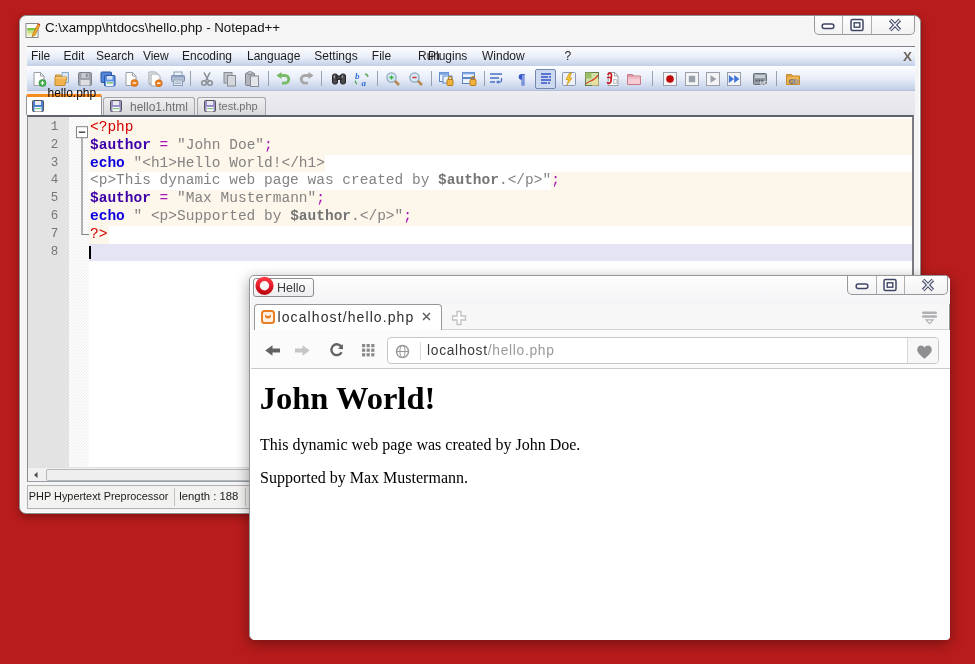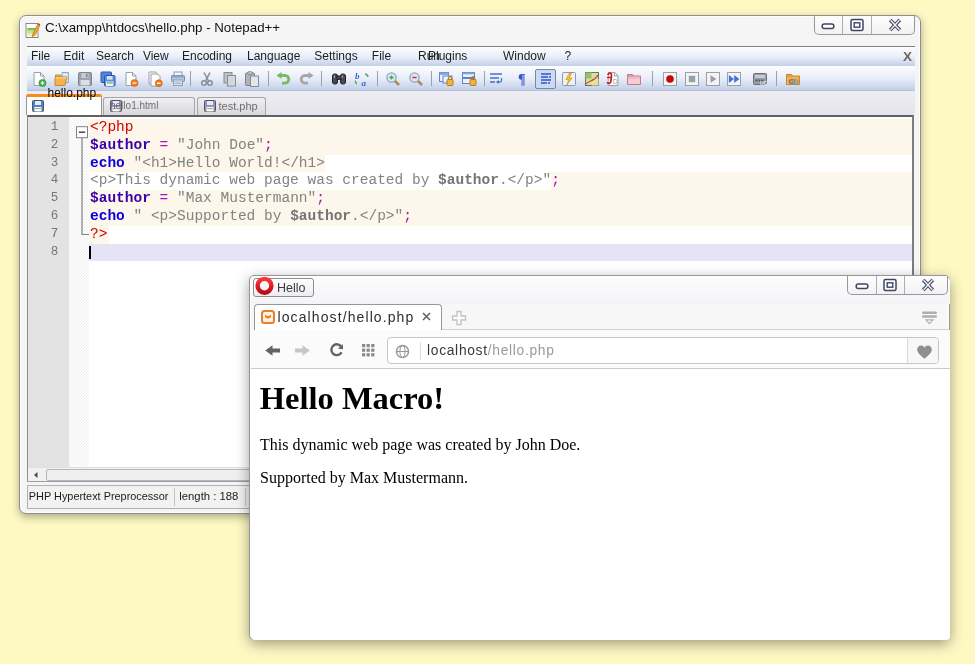--- a/index.html
+++ b/index.html
@@ -1,14 +1,14 @@
 <!DOCTYPE html>
 <html><head><meta charset="utf-8"><style>
 html,body{margin:0;padding:0}
-#stage{position:relative;width:975px;height:664px;background:#fef9c3;overflow:hidden;
+#stage{position:relative;width:975px;height:664px;background:#b91c1c;overflow:hidden;
  font-family:"Liberation Sans",sans-serif}
 .a{position:absolute}
 .win{position:absolute;box-sizing:border-box}
 svg{display:block}
 #npp{left:19px;top:15px;width:902px;height:499px;background:#f5f5f6;border:1px solid #8e8e91;
  border-radius:7px;box-shadow:0 3px 9px rgba(0,0,0,.32), inset 0 0 0 1px rgba(255,255,255,.85)}
 #opera{left:249px;top:275px;width:701px;height:365px;background:#f7f7f8;border:1px solid #96969a;
  border-radius:5px;box-shadow:0 4px 14px rgba(0,0,0,.38), inset 0 0 0 1px rgba(255,255,255,.9)}
 .btngrp{position:absolute;display:flex;background:linear-gradient(#fdfdfd,#f2f2f4);
  border:1px solid #98989c;border-top:none;border-radius:0 0 5px 5px;box-sizing:border-box}
@@ -60,21 +60,21 @@
 <div class="mi" style="left:10.9px;top:31px">File</div>
 <div class="mi" style="left:43.6px;top:31px">Edit</div>
 <div class="mi" style="left:76px;top:31px">Search</div>
 <div class="mi" style="left:122.9px;top:31px">View</div>
 <div class="mi" style="left:162px;top:31px">Encoding</div>
 <div class="mi" style="left:227px;top:31px">Language</div>
 <div class="mi" style="left:294.3px;top:31px">Settings</div>
 <div class="mi" style="left:351.8px;top:31px">File</div>
 <div class="mi" style="left:398px;top:31px">Run</div>
 <div class="mi" style="left:408px;top:31px">Plugins</div>
-<div class="mi" style="left:483px;top:31px">Window</div>
+<div class="mi" style="left:462px;top:31px">Window</div>
 <div class="mi" style="left:544.5px;top:31px">?</div>
 <div class="a" style="left:883px;top:33px;font-size:13.5px;font-weight:bold;color:#6e655a">X</div>
 <div class="a" style="left:6.7px;top:49.6px;width:888.6px;height:25.1px;background:linear-gradient(#fdfeff,#e6ecf8 52%,#c2cfe8 96%,#aab4ca)"></div>
 <svg class="a" style="left:10.5px;top:54.5px" width="16" height="16" viewBox="0 0 16 16">
         <path d="M3 1.5h6.5L13 5v9.5H3z" fill="#fff" stroke="#9aa0a6"></path>
         <path d="M9.5 1.5V5H13" fill="none" stroke="#9aa0a6"></path>
         <circle cx="11.5" cy="12" r="3.6" fill="#3fae49" stroke="#2c8336" stroke-width=".5"></circle>
         <path d="M9.6 12h3.8M11.5 10.1v3.8" stroke="#fff" stroke-width="1.2"></path>
       </svg>
 <svg class="a" style="left:33.7px;top:54.5px" width="16" height="16" viewBox="0 0 16 16">
@@ -251,21 +251,21 @@
 <div class="a" style="left:631.7px;top:55px;width:1px;height:15px;background:#9aa0ad"></div>
 <div class="a" style="left:756.2px;top:55px;width:1px;height:15px;background:#9aa0ad"></div>
 <div class="a" style="left:6.7px;top:74.7px;width:888.6px;height:24.6px;background:linear-gradient(#ededf2,#e4e4ea)"></div>
 <div class="a" style="left:83px;top:81px;width:92px;height:18.3px;box-sizing:border-box;background:linear-gradient(#f0f0f2,#d8d8dc);border:1px solid #a6a6aa;border-bottom:none;border-radius:3px 3px 0 0"></div>
 <svg class="a" style="left:90px;top:84px" width="12" height="12" viewBox="0 0 12 12">
         <rect x=".5" y=".5" width="11" height="11" rx="1" fill="#9a8fc8" stroke="#555"></rect>
         <rect x="3" y="1" width="6" height="4" fill="#e8e8f0"></rect>
         <rect x="2.5" y="7" width="7" height="4.5" fill="#fff"></rect>
         <rect x="3" y="8" width="6" height="1.2" fill="#7ec87e"></rect>
       </svg>
-<div class="a" style="left:90px;top:83.5px;font-size:10px;color:#6e6e73">hello1.html</div>
+<div class="a" style="left:110px;top:83.5px;font-size:12px;color:#6e6e73">hello1.html</div>
 <div class="a" style="left:177px;top:81px;width:69px;height:18.3px;box-sizing:border-box;background:linear-gradient(#f0f0f2,#d8d8dc);border:1px solid #a6a6aa;border-bottom:none;border-radius:3px 3px 0 0"></div>
 <svg class="a" style="left:183.5px;top:84px" width="12" height="12" viewBox="0 0 12 12">
         <rect x=".5" y=".5" width="11" height="11" rx="1" fill="#9a8fc8" stroke="#555"></rect>
         <rect x="3" y="1" width="6" height="4" fill="#e8e8f0"></rect>
         <rect x="2.5" y="7" width="7" height="4.5" fill="#fff"></rect>
         <rect x="3" y="8" width="6" height="1.2" fill="#7ec87e"></rect>
       </svg>
 <div class="a" style="left:198.5px;top:83.5px;font-size:11px;color:#6e6e73">test.php</div>
 <div class="a" style="left:6px;top:78.3px;width:76px;height:21px;box-sizing:border-box;background:#fff;border:1px solid #94949a;border-top:3px solid #f68b1f;border-bottom:none;border-radius:2px 2px 0 0"></div>
 <svg class="a" style="left:11.5px;top:83.5px" width="12" height="12" viewBox="0 0 12 12">
@@ -389,16 +389,16 @@
         </svg>
         <div class="a" style="left:31.5px;top:4px;width:1px;height:18px;background:#dcdcde"></div>
         <div class="a" style="left:39px;top:5px;font-size:13.8px;letter-spacing:.7px;color:#3a3a3c">localhost<span style="color:#9a9a9c">/hello.php</span></div>
         <div class="a" style="left:519px;top:0;width:33px;height:27.4px;background:#f7f7f8;border-left:1px solid #d8d8da">
           <svg class="a" style="left:8px;top:5.5px" width="17" height="16" viewBox="0 0 17 16">
             <path d="M8.5 14.8 C4.2 11.2 1.2 8.6 1.2 5.6 C1.2 3.3 2.9 1.6 5 1.6 C6.5 1.6 7.8 2.4 8.5 3.7 C9.2 2.4 10.5 1.6 12 1.6 C14.1 1.6 15.8 3.3 15.8 5.6 C15.8 8.6 12.8 11.2 8.5 14.8 Z" fill="#8f8f91"></path>
           </svg>
         </div>
       </div>
 <div class="a" style="left:1px;top:93.2px;width:699px;height:270.8px;background:#fff;border-radius:0 0 4px 4px"></div>
-<div class="a ser" style="left:9.8px;top:103.8px;font-size:32.5px;font-weight:bold;line-height:36px">Hello Macro!</div>
+<div class="a ser" style="left:9.8px;top:103.8px;font-size:32.5px;font-weight:bold;line-height:36px">John World!</div>
 <div class="a ser" style="left:10px;top:193.2px;font-size:16px;line-height:18px">Supported by Max Mustermann.</div>
 <div class="a ser" style="left:10px;top:160.2px;font-size:16px;line-height:18px">This dynamic web page was created by John Doe.</div>
 </div>
 </div>
 </body></html>

